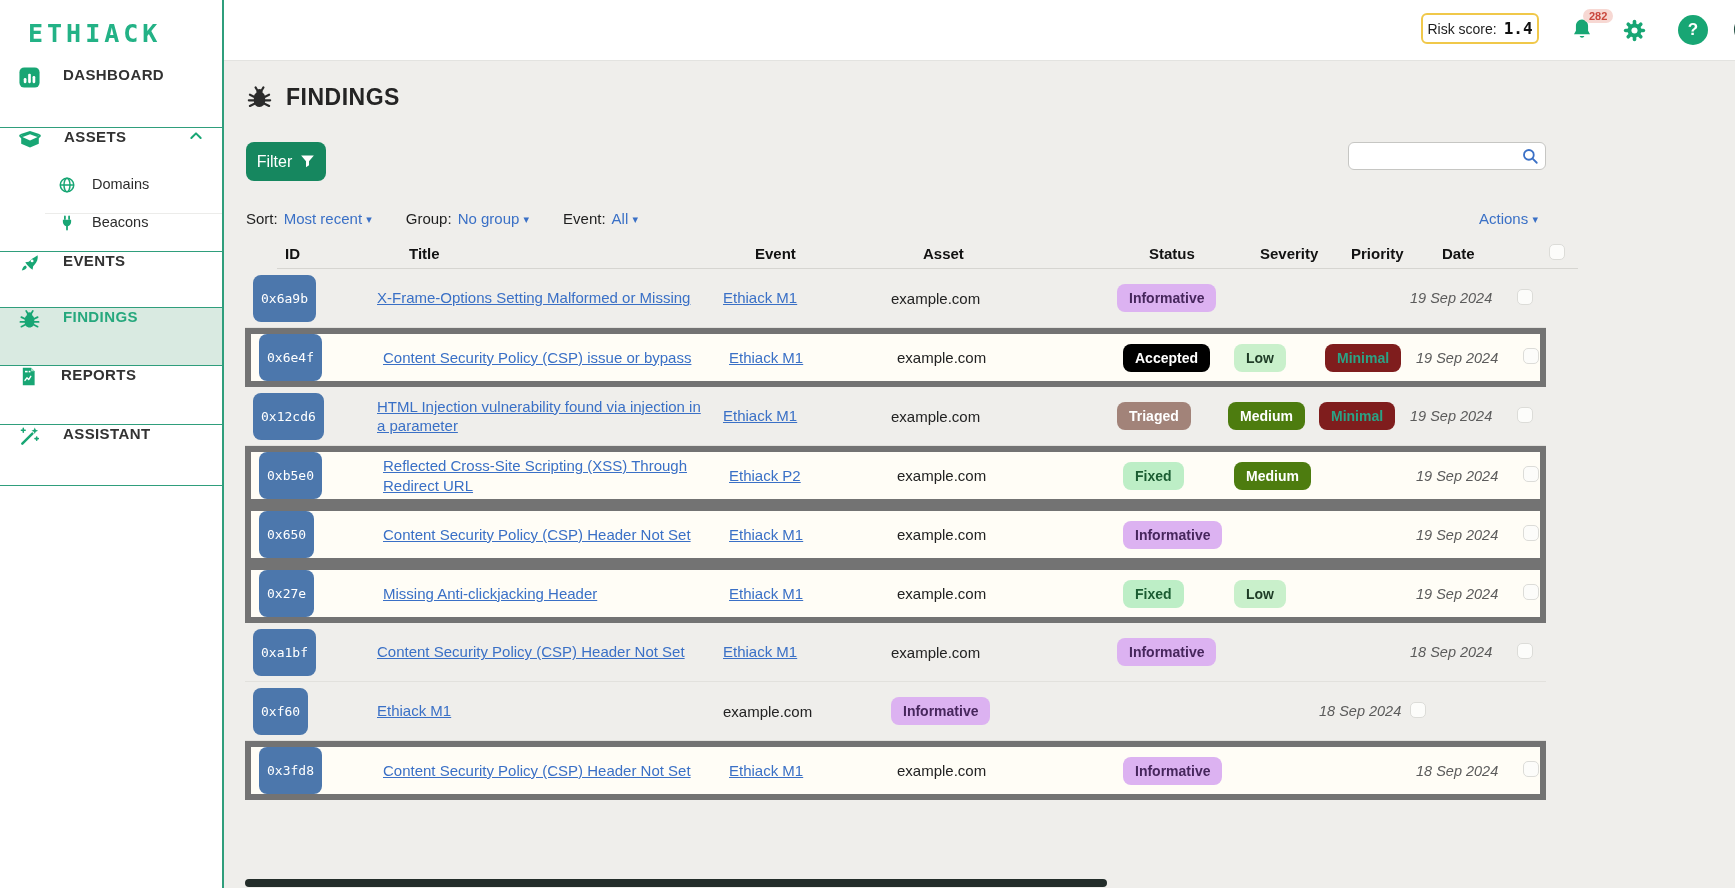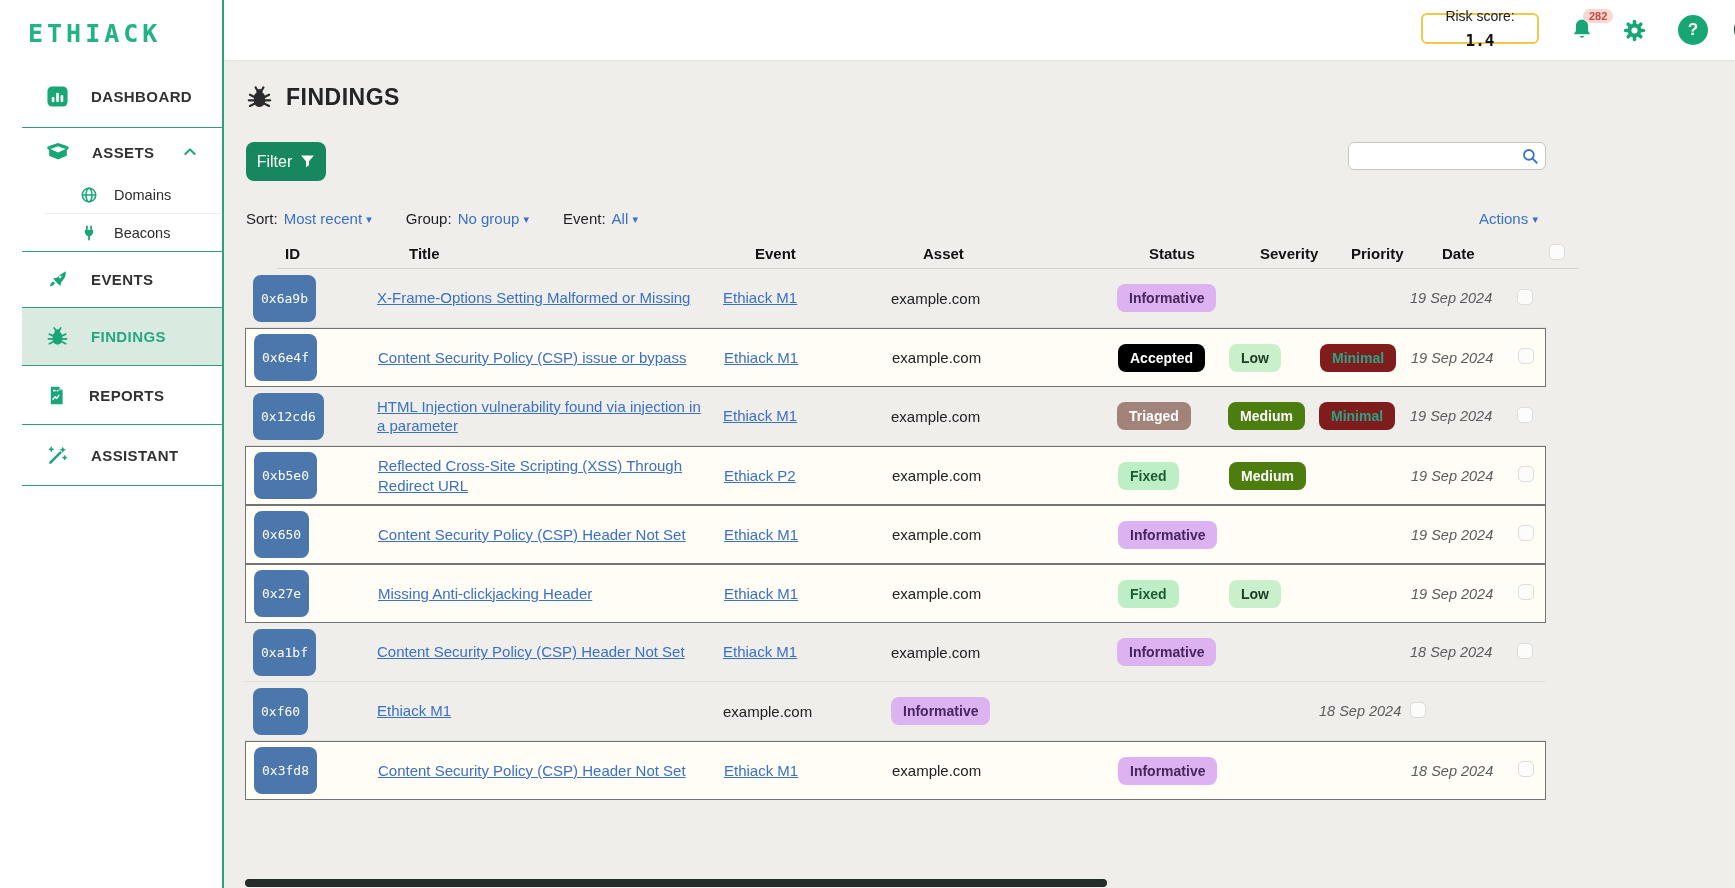--- a/index.html
+++ b/index.html
@@ -1,35 +1,35 @@
 <!DOCTYPE html>
 <html><head>
 <meta charset="utf-8">
 <style>
   html,body{margin:0;padding:0;}
   .app{position:relative;width:1735px;height:888px;overflow:hidden;background:#efeeeb;
        font-family:"Liberation Sans",sans-serif;color:#222;}
   
   .topbar{position:absolute;left:224px;top:0;right:0;height:60px;background:#fff;border-bottom:1px solid #e3e3e0;}
   .risk-box{position:absolute;left:1197px;top:13px;width:118px;height:31px;background:#fff;border:2px solid #f0c84a;
-            border-radius:6px;display:flex;align-items:center;justify-content:center;gap:7px;box-sizing:border-box;flex-direction:column;}
+            border-radius:6px;display:flex;align-items:center;justify-content:center;gap:7px;box-sizing:border-box;}
   .risk-label{font-size:14px;color:#1d1d1d;}
   .risk-value{font-family:"DejaVu Sans Mono",monospace;font-weight:bold;font-size:16px;color:#111;}
   .top-icon{position:absolute;top:15px;width:30px;height:30px;display:flex;align-items:center;justify-content:center;cursor:pointer;}
   .bell{left:1343px;}
   .gear{left:1395px;}
   .help{left:1454px;background:#18a674;border-radius:50%;color:#fff;font-weight:bold;font-size:17px;}
   .avatar{left:1510px;top:12px;width:35px;height:35px;background:#1c4a3d;border-radius:50%;align-items:center;justify-content:center;display:flex;}
   .notif-badge{position:absolute;left:1359px;top:9px;background:#f7d8d3;color:#c9473c;font-size:11px;font-weight:bold;
                padding:1px 6px;border-radius:8px;z-index:2;}
   
   .sidebar{position:absolute;left:0;top:0;width:222px;height:888px;background:#fff;border-right:2px solid #2f9e7c;box-sizing:content-box;z-index:3;}
   .logo{height:66px;display:flex;align-items:center;padding-left:28px;}
   .logo-text{font-family:"DejaVu Sans Mono",monospace;font-weight:bold;font-size:25px;letter-spacing:4px;color:#23b286;}
-  .nav-item{display:flex;align-items:center;gap:22px;padding:0 24px;cursor:pointer;box-sizing:border-box;margin-left:22px;}
+  .nav-item{display:flex;gap:22px;padding:0 18px;cursor:pointer;box-sizing:border-box;}
   .nav-item .lbl{font-size:15px;font-weight:600;letter-spacing:.4px;color:#323232;}
   .nav-dashboard{height:61px;}
   .nav-assets{height:49px;border-top:1px solid #2f9e7c;}
   .nav-sub{height:37px;padding-left:58px;gap:16px;}
   .nav-sub .lbl{font-size:14.5px;font-weight:400;color:#2c2c2c;letter-spacing:0;}
   .sub-sep{height:1px;background:#ececea;margin-left:45px;}
   .nav-events{height:56px;border-top:1px solid #2f9e7c;}
   .nav-findings{height:59px;border-top:1px solid #2f9e7c;border-bottom:1px solid #2f9e7c;background:#d9eae1;}
   .nav-findings .lbl{color:#25a87d;}
   .nav-reports{height:59px;border-bottom:1px solid #2f9e7c;}
@@ -51,21 +51,21 @@
   .caret{font-size:11px;position:relative;top:-1px;}
   .actions{position:absolute;left:1479px;top:210px;font-size:15px;color:#3a70c6;cursor:pointer;}
   
   .thead{position:absolute;left:245px;top:238px;width:1301px;display:grid;
          grid-template-columns:132px 346px 168px 226px 111px 91px 91px 107px 29px;align-items:center;
          height:30px;border-bottom:1px solid #d6d5d1;font-weight:bold;font-size:15.5px;color:#121212;margin-left:32px;}
   .tbody{position:absolute;left:245px;top:269px;width:1301px;}
   .row{display:grid;grid-template-columns:132px 346px 168px 226px 111px 91px 91px 107px 29px;align-items:center;
        min-height:59px;box-sizing:border-box;}
   .row-gray{border-bottom:1px solid #e2e1dd;}
-  .row-white{background:#fffdf6;border:1px solid #737373;}
+  .row-white{background:#fffdf6;border:6px solid #737373;}
   .cell{font-size:15px;}
   .cell-id{padding-left:8px;}
   .id-badge{display:inline-block;background:#4c77ac;color:#fff;font-family:"DejaVu Sans Mono",monospace;
             font-size:13px;padding:16px 8px;border-radius:8px;}
   a.link{color:#3a70c6;text-decoration:underline;font-size:15px;line-height:1.3;}
   .cell-title{padding-right:18px;}
   .badge{display:inline-block;font-size:14px;font-weight:600;padding:6px 12px;border-radius:8px;}
   .b-informative{background:#dcb2f1;color:#46265c;}
   .b-accepted{background:#000000;color:#fff;}
   .b-triaged{background:#a28379;color:#fff;}

